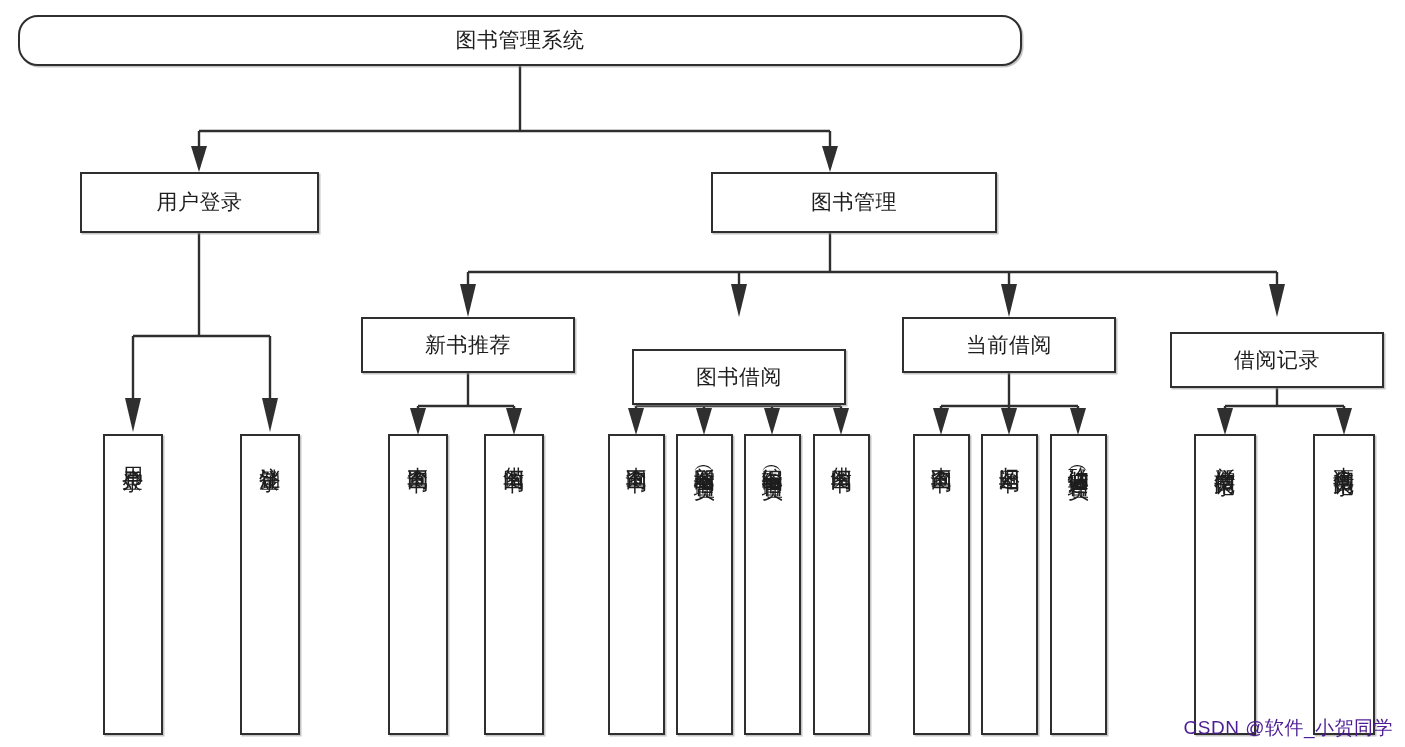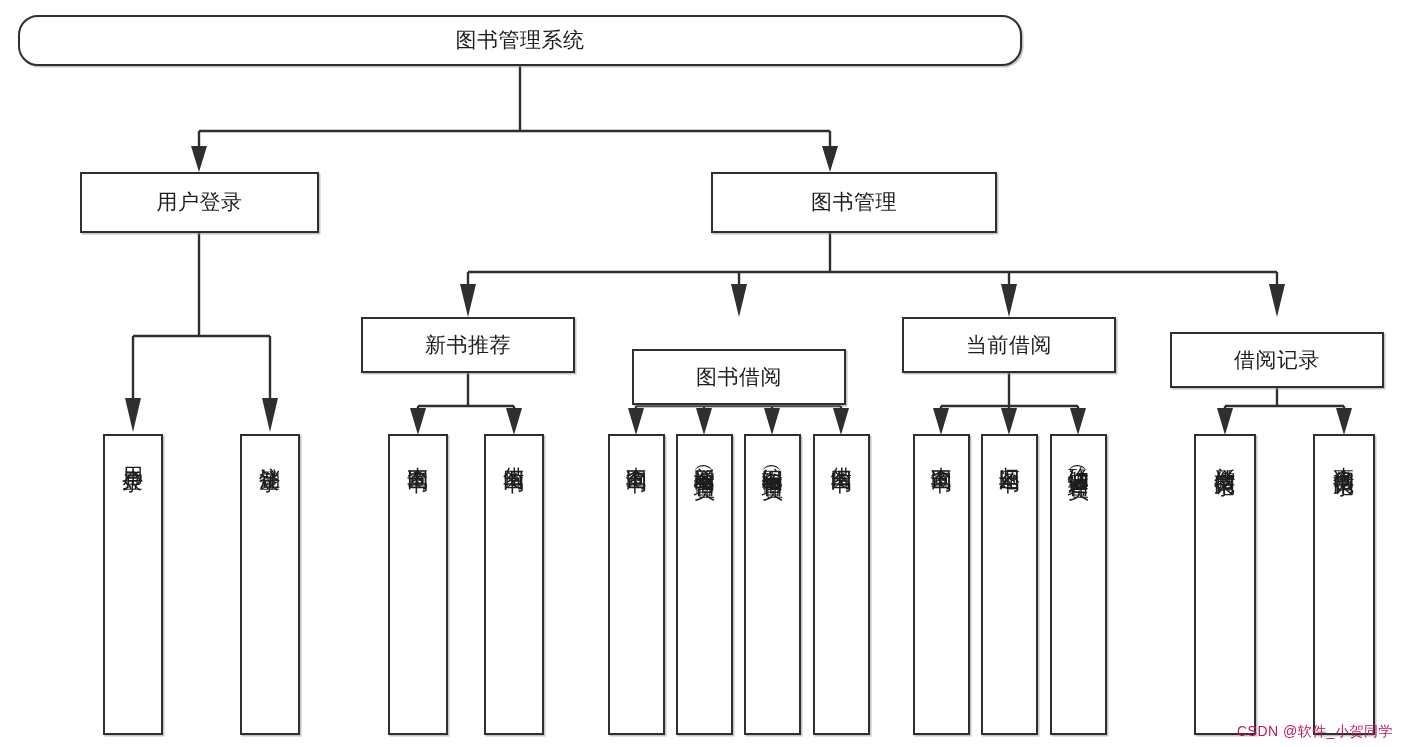--- a/index.html
+++ b/index.html
@@ -75,22 +75,22 @@
     line-height: 1.22;
     letter-spacing: 2px;
     white-space: nowrap;
   }
   
   #watermark {
     position: absolute;
     z-index: 3;
     right: 12px;
     bottom: 6px;
-    font-size: 14px;
-    color: #be185d;
+    font-size: 19px;
+    color: #4c1d95;
     letter-spacing: 0.5px;
     white-space: nowrap;
     font-family: "Liberation Sans", "DejaVu Sans", sans-serif;
   }
 </style>
 </head>
 <body>
 
 <div id="canvas">
 

